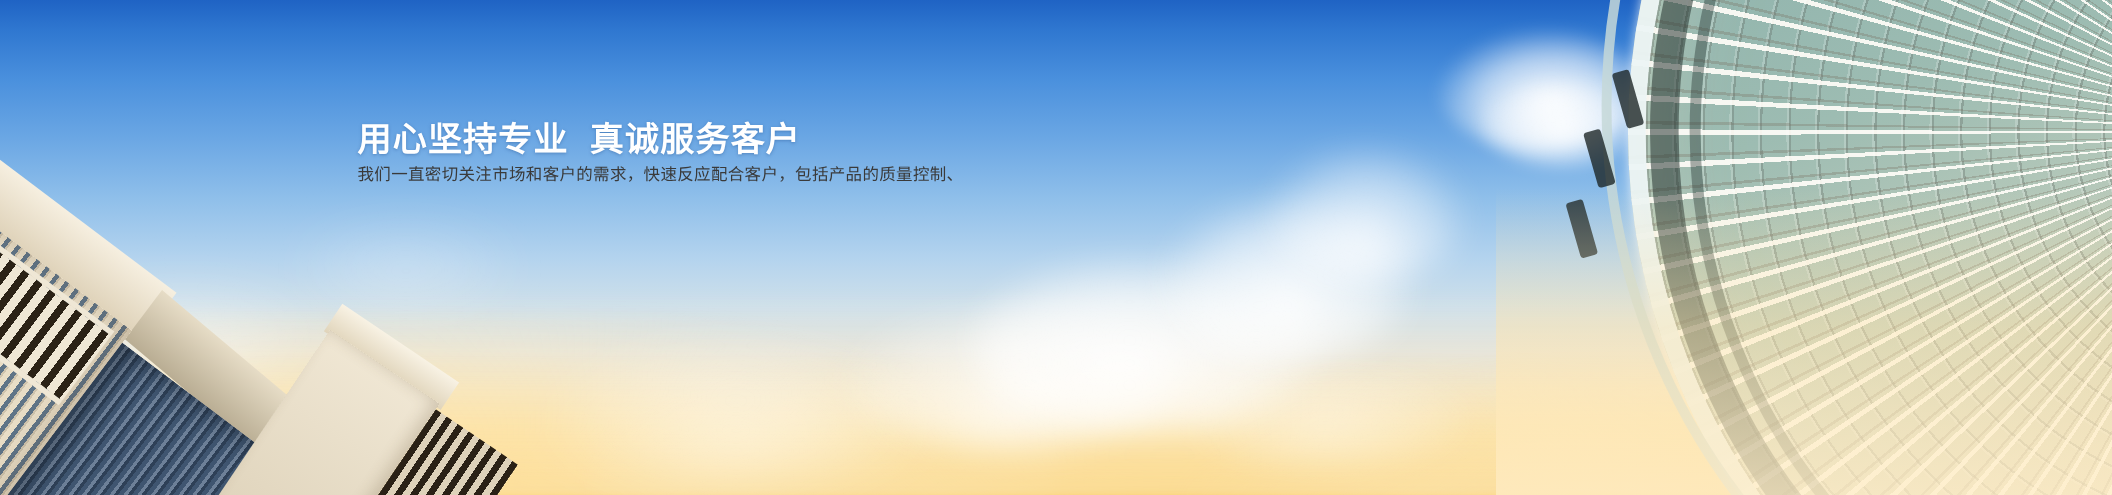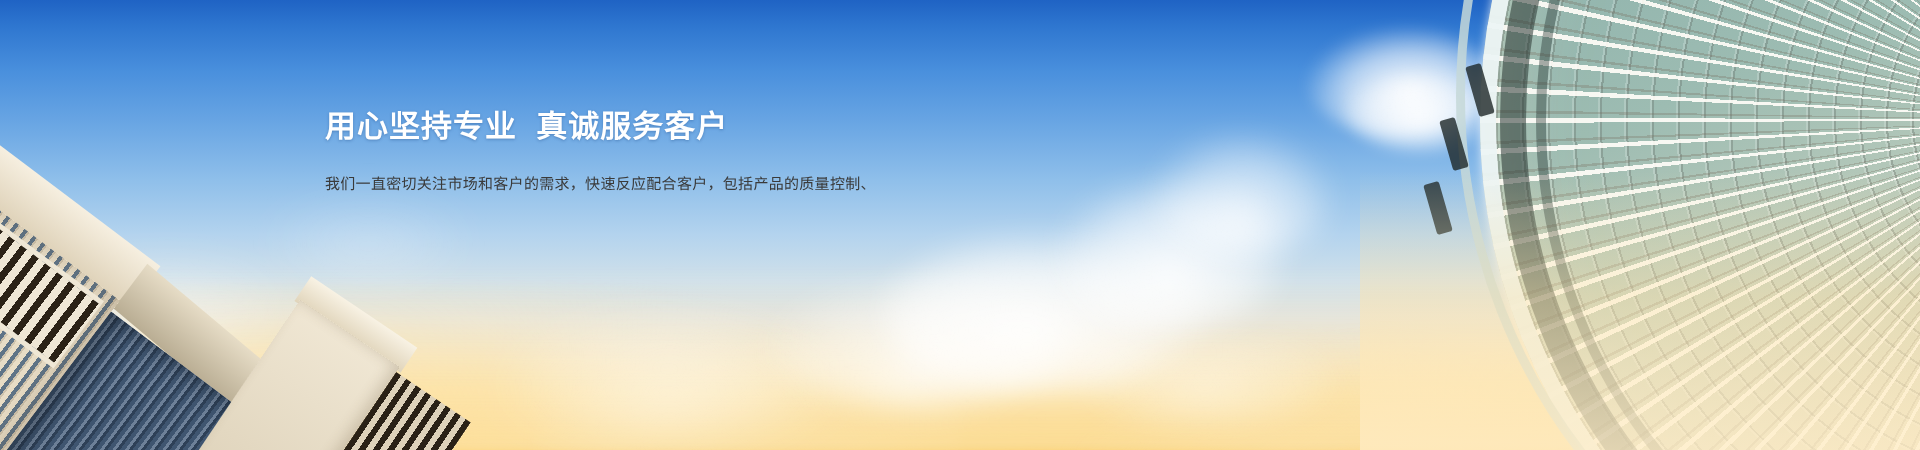--- a/index.html
+++ b/index.html
@@ -289,21 +289,21 @@
   .headline{
     margin:0;
     font-size:31px;
     font-weight:bold;
     line-height:1.25;
     color:#ffffff;
     letter-spacing:1px;
     text-shadow:0 1px 3px rgba(20,60,120,.35);
     white-space:pre;
   }
-  .body-lines{ margin-top:24px; }
+  .body-lines{ }
   .body-line{
     margin:0;
     font-size:15px;
     line-height:26px;
     color:#3a3a3a;
     letter-spacing:.3px;
   }
 </style>
 </head>
 <body>

